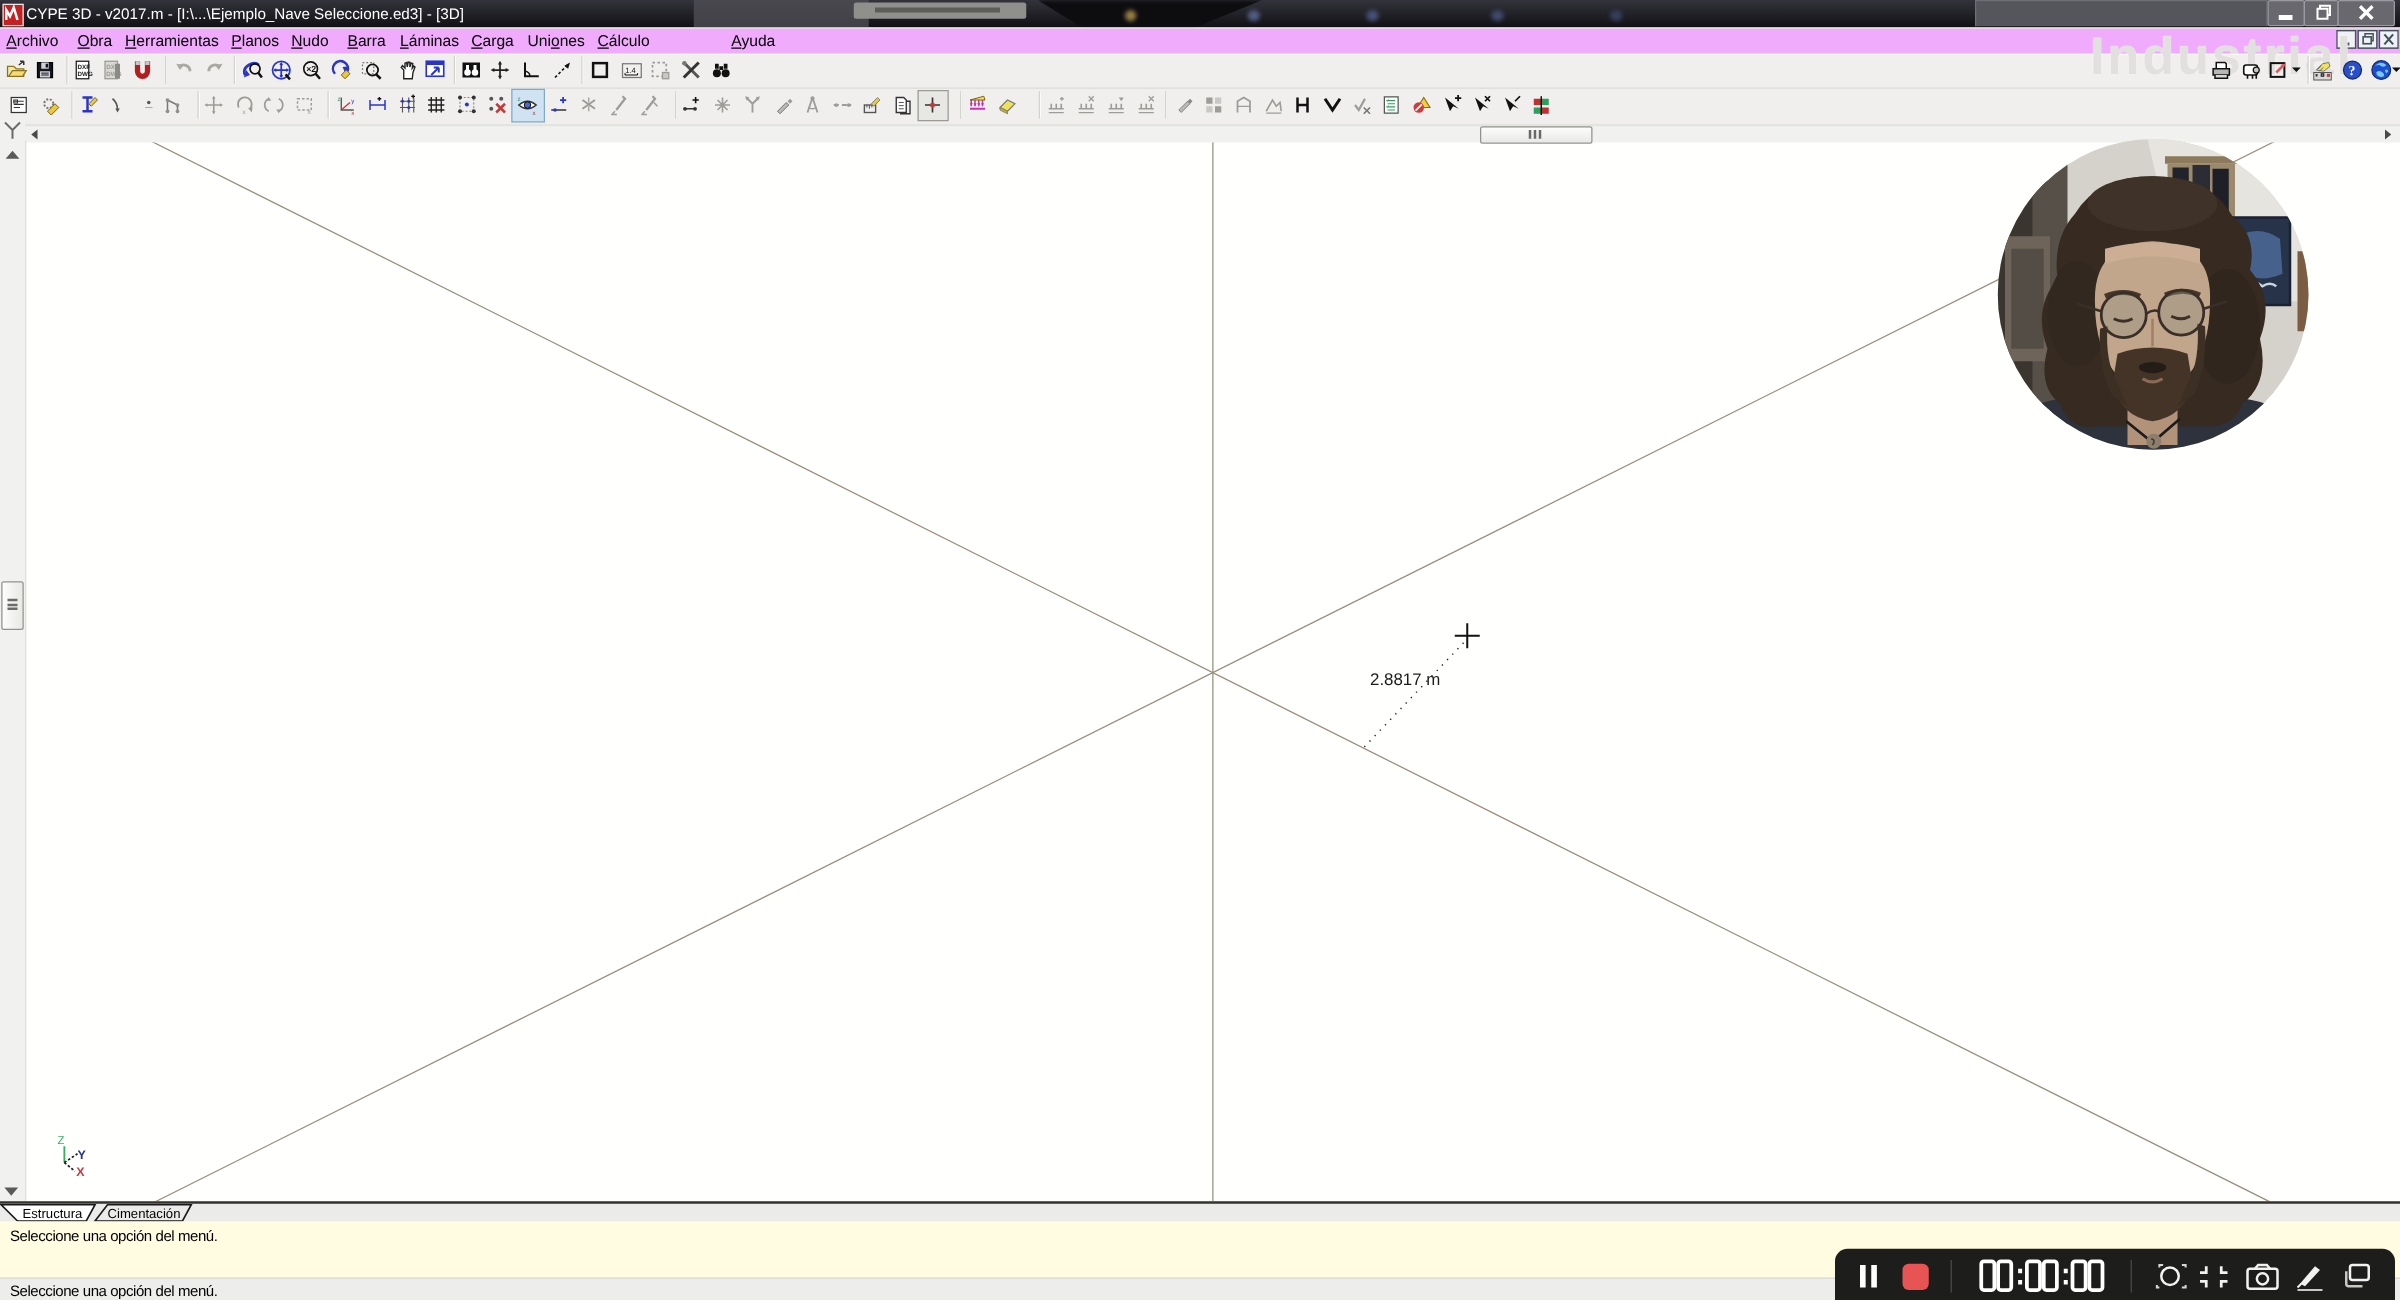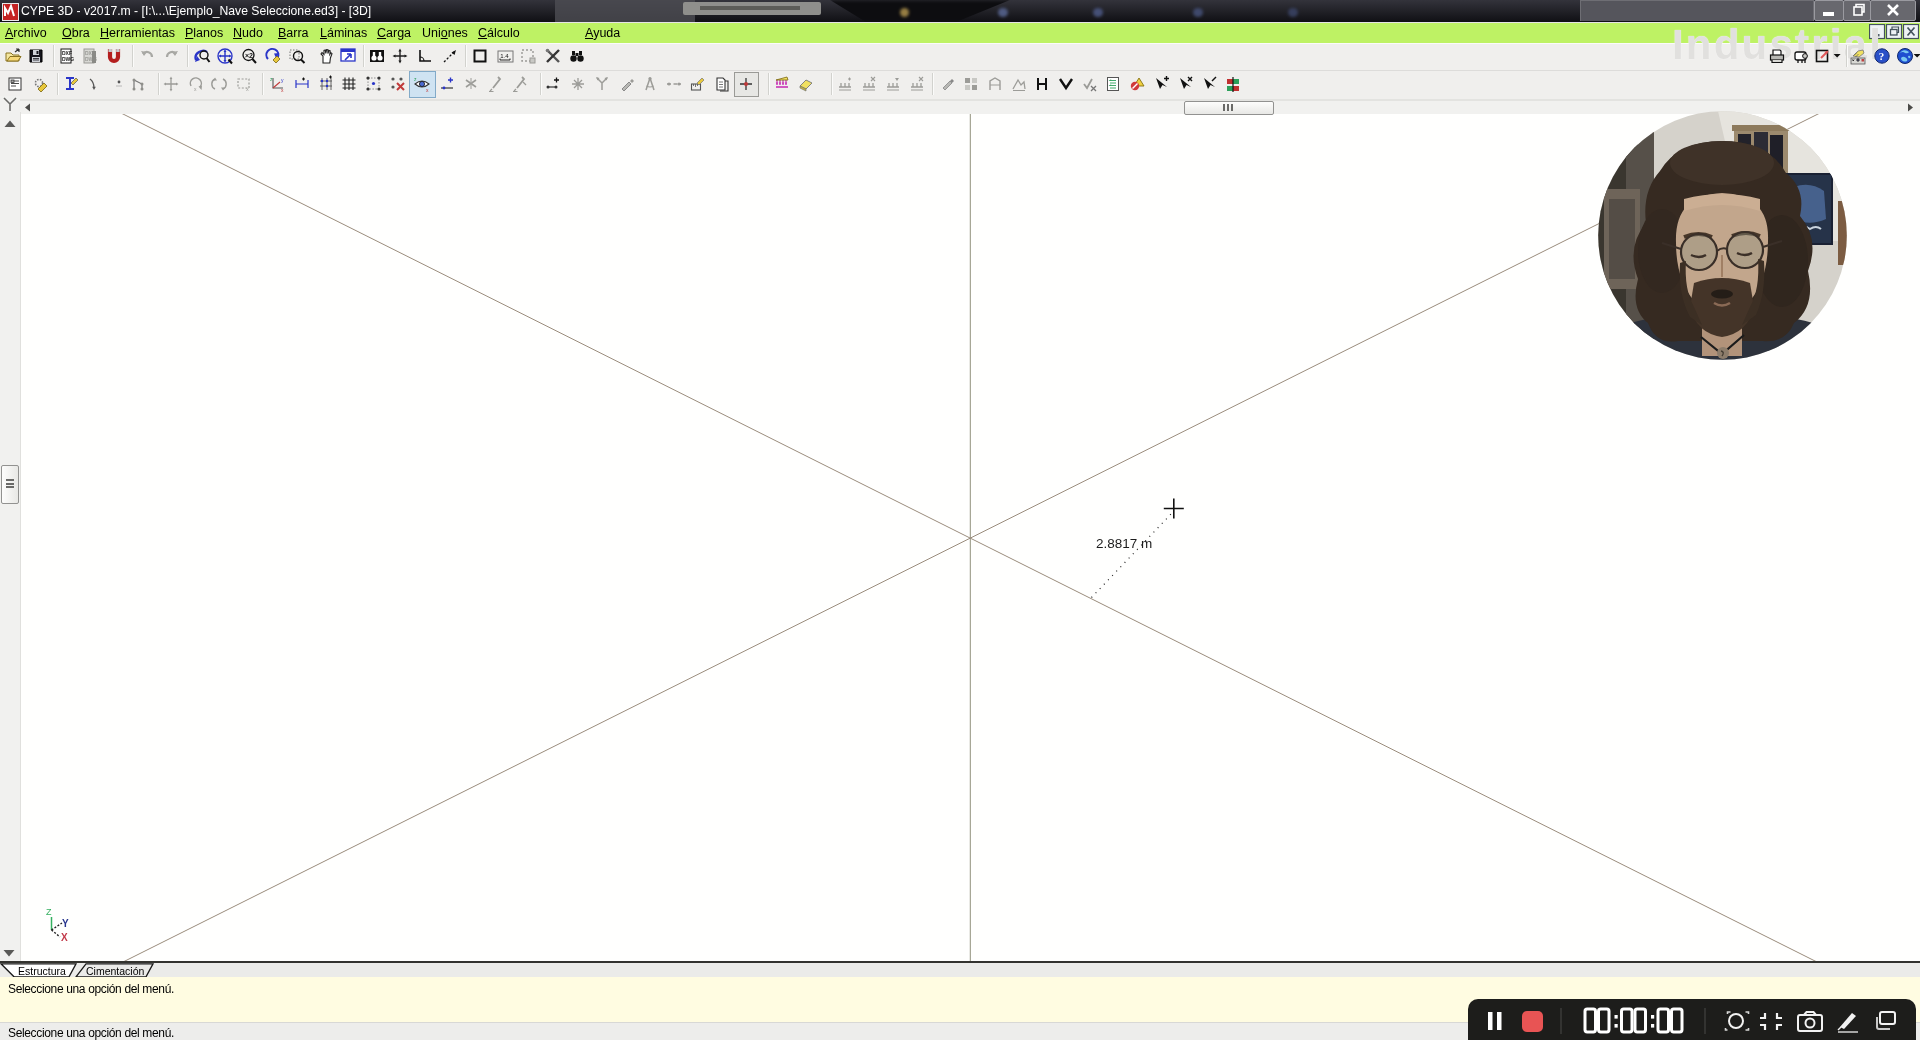--- a/index.html
+++ b/index.html
@@ -1,18 +1,18 @@
 <!DOCTYPE html>
 <html><head><meta charset="utf-8">
 <style>
   html,body{margin:0;padding:0;width:1920px;height:1040px;overflow:hidden;
     font-family:"Liberation Sans",sans-serif;background:#fff;}
   .abs{position:absolute;}
   #titlebar{left:0;top:0;width:1920px;height:22px;background:linear-gradient(#33333b,#101014);color:#fff;}
-  #menubar{left:0;top:22px;width:1920px;height:21px;background:#bef264;font-size:12.5px;color:#000;border-top:1px solid #e6e5e3;}
+  #menubar{left:0;top:22px;width:1920px;height:21px;background:#f0abfc;font-size:12.5px;color:#000;border-top:1px solid #e6e5e3;}
   #toolbar1{left:0;top:43px;width:1920px;height:27px;background:#f0efed;border-top:1px solid #fbfbfa;}
   #toolbar2{left:0;top:70px;width:1920px;height:28px;background:#f0efed;border-top:1px solid #dddcda;}
   #scrollrow{left:0;top:99px;width:1920px;height:13px;background:#f1f1ef;border-top:2px solid #e3e3e0;}
   #vscroll{left:0;top:112px;width:20px;height:850px;background:#f1f1ef;border-right:1px solid #e0e0dd;}
   #canvas{left:20px;top:112px;width:1900px;height:850px;background:#fffffe;}
   #tabbar{left:0;top:961px;width:1920px;height:16px;background:#ebebe9;border-top:2px solid #33332f;}
   #yellow{left:0;top:977px;width:1920px;height:45px;background:#fffce1;font-size:12px;letter-spacing:-0.35px;color:#000;}
   #status{left:0;top:1022px;width:1920px;height:18px;background:#ededeb;border-top:1px solid #d8d8d5;font-size:12px;letter-spacing:-0.35px;color:#000;}
   #recbar{left:1468px;top:999px;width:448px;height:52px;background:#1d1d1b;border-radius:10px;}
   #wm{left:1672px;top:21px;width:248px;height:53px;overflow:hidden;font-size:42px;font-weight:bold;

